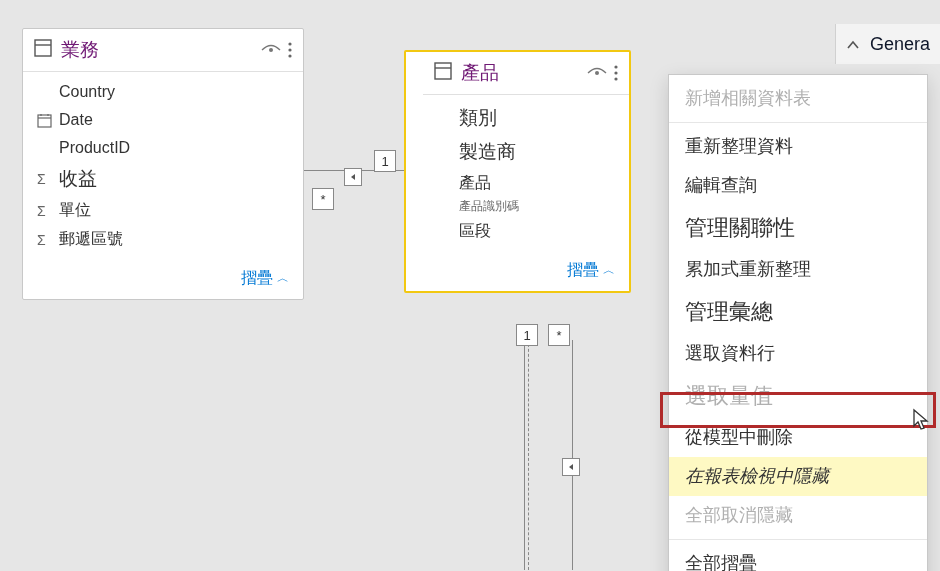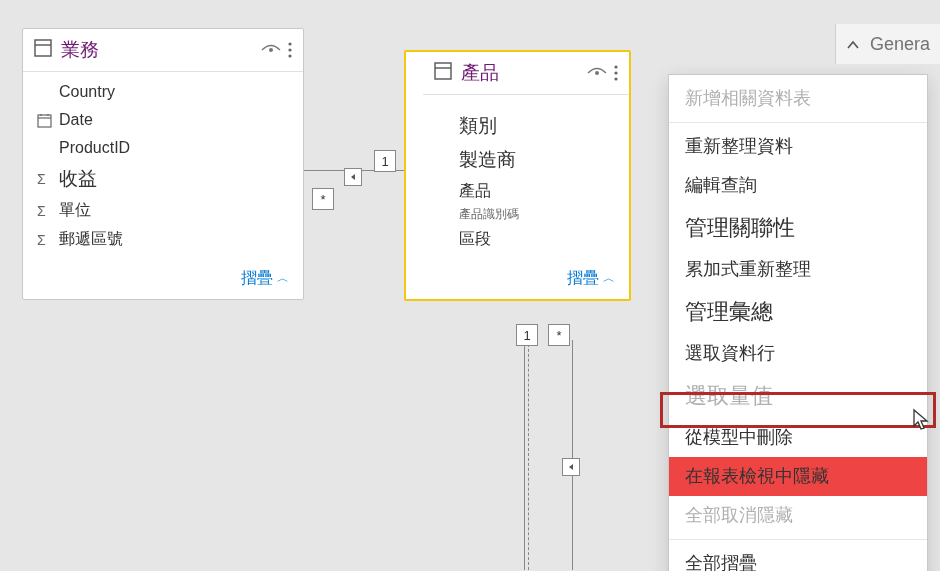--- a/index.html
+++ b/index.html
@@ -89,21 +89,21 @@
     top: 24px;
     right: 0;
     width: 105px;
     height: 40px;
     background: #f3f3f3;
     border-left: 1px solid #d0d0d0;
     display: flex;
     align-items: center;
     padding: 0 10px;
     font-size: 18px;
-    color: #737373;
+    color: #0f172a;
   }
   .pane-header .chev {
     margin-right: 10px;
   }
   
   .context-menu {
     position: absolute;
     background: #fff;
     border: 1px solid #c8c8c8;
     box-shadow: 0 6px 18px rgba(0,0,0,0.15);
@@ -262,21 +262,21 @@
         <svg width="6" height="18" viewBox="0 0 6 18">
             <circle cx="3" cy="3" r="1.6" fill="#666"></circle>
             <circle cx="3" cy="9" r="1.6" fill="#666"></circle>
             <circle cx="3" cy="15" r="1.6" fill="#666"></circle>
           </svg>
       </span>
     </div>
     <div class="table-body">
       <div class="field-row">
           <span class="icon"></span>
-          <span style="font-size:19px;margin-top:8px;">類別</span>
+          <span style="font-size:19px;">類別</span>
         </div>
       <div class="field-row">
           <span class="icon"></span>
           <span style="font-size:19px;">製造商</span>
         </div>
       <div class="field-row">
           <span class="icon"></span>
           <span>產品</span>
         </div>
       <div class="field-row small">
@@ -335,21 +335,21 @@
     <div class="menu-item disabled"><span>新增相關資料表</span></div>
     <div class="menu-sep"></div>
     <div class="menu-item"><span>重新整理資料</span></div>
     <div class="menu-item"><span>編輯查詢</span></div>
     <div class="menu-item big"><span>管理關聯性</span></div>
     <div class="menu-item"><span>累加式重新整理</span></div>
     <div class="menu-item big"><span>管理彙總</span></div>
     <div class="menu-item"><span>選取資料行</span></div>
     <div class="menu-item big disabled"><span>選取量值</span></div>
     <div class="menu-item"><span>從模型中刪除</span></div>
-    <div class="menu-item" style="background:#ef4444;"><span>在報表檢視中隱藏</span></div>
+    <div class="menu-item" style="background:#fef9c3;font-style:italic;"><span>在報表檢視中隱藏</span></div>
     <div class="menu-item disabled"><span>全部取消隱藏</span></div>
     <div class="menu-sep"></div>
     <div class="menu-item"><span>全部摺疊</span></div>
 
   </div>
 
   <div class="menu-highlight" style="left:660px; top:392px; width:276px; height:36px;"></div>
 
   <div class="cursor" style="left:912px; top:408px;">
     <svg viewBox="0 0 20 24">

